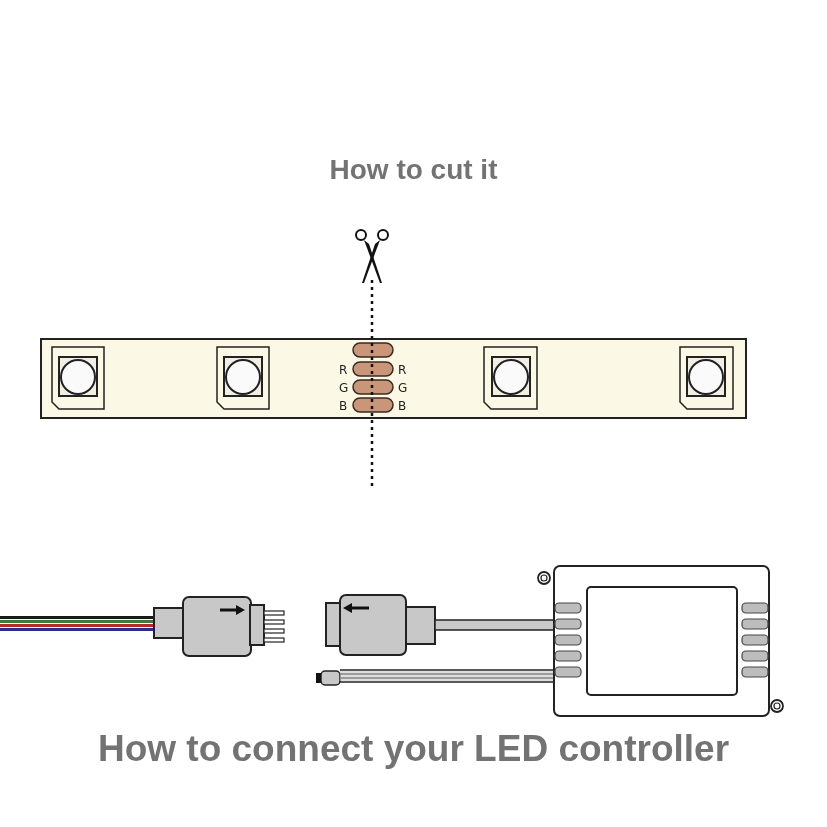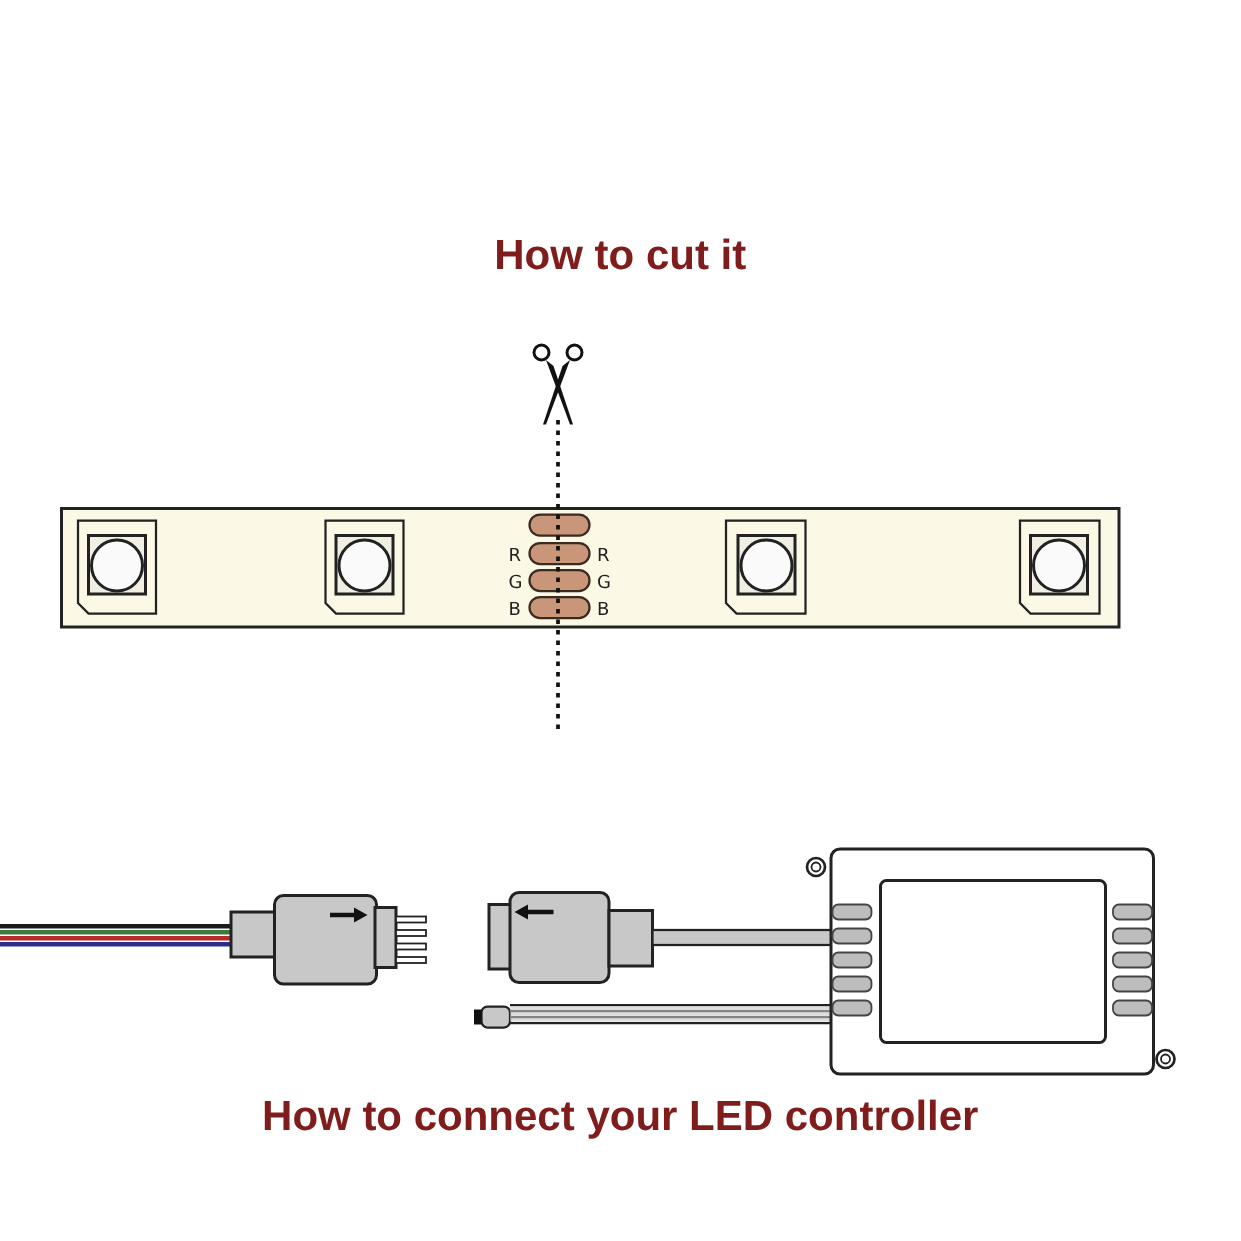--- a/index.html
+++ b/index.html
@@ -1,22 +1,22 @@
 <!DOCTYPE html>
 <html><head>
   <meta charset="utf-8">
   <style>
     html, body { margin: 0; padding: 0; background: #ffffff; }
     body { width: 827px; height: 827px; position: relative; overflow: hidden; }
     .title {
       position: absolute; left: 0; width: 827px; text-align: center;
-      font-family: "Liberation Sans", sans-serif; font-weight: bold; color: #7f1d1d;
+      font-family: "Liberation Sans", sans-serif; font-weight: bold; color: #737373;
     }
     #title-cut { top: 154px; font-size: 28px; }
-    #title-connect { top: 728px; font-size: 28px; }
+    #title-connect { top: 728px; font-size: 37px; }
     svg { position: absolute; left: 0; top: 0; }
     .lbl { font-family: "DejaVu Sans", sans-serif; font-size: 12px; fill: #222; }
   </style>
 </head>
 <body>
 
 <div id="title-cut" class="title">How to cut it</div>
 
 <svg width="827" height="827" viewBox="0 0 827 827">
 

